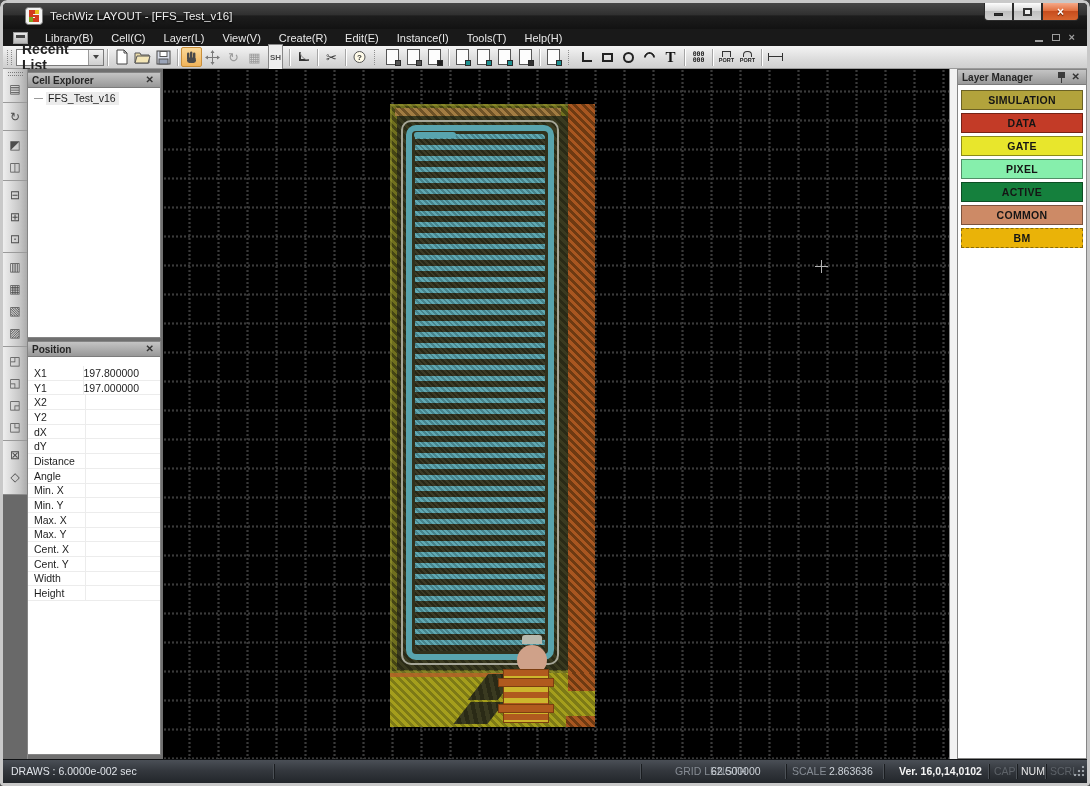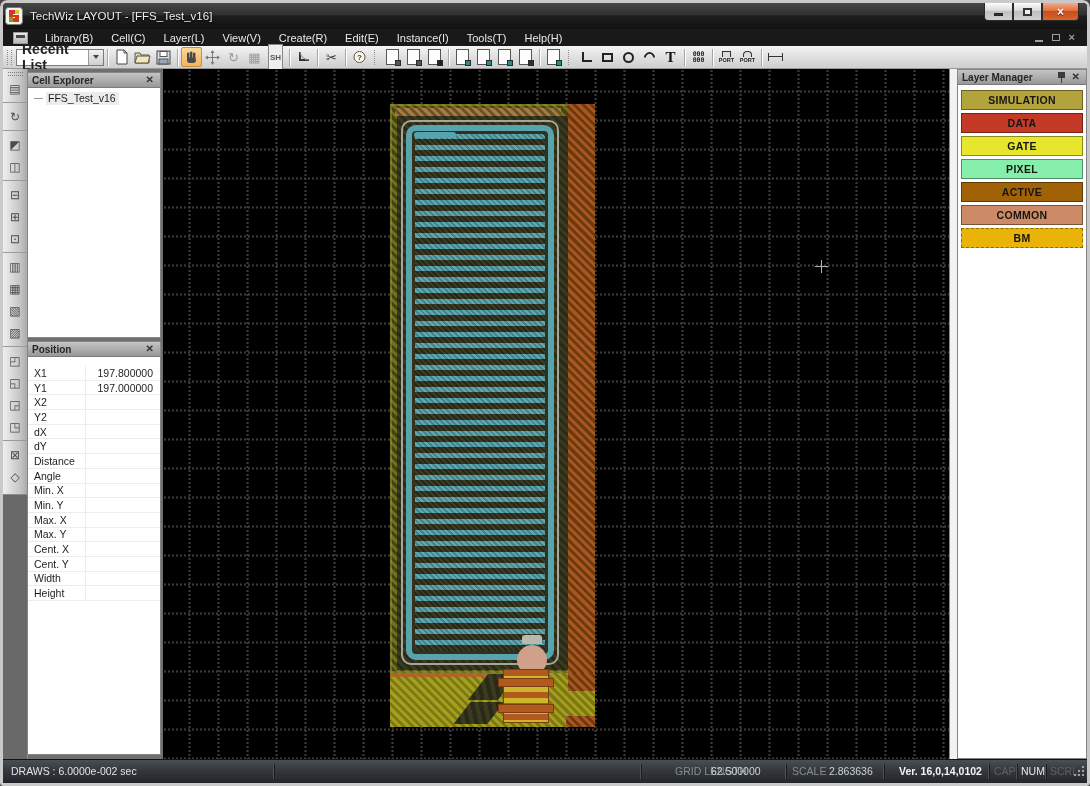--- a/index.html
+++ b/index.html
@@ -7,21 +7,21 @@
   body{width:1090px;height:786px;position:relative;font-family:"Liberation Sans",sans-serif;-webkit-font-smoothing:antialiased;}
 
   
   .window{position:absolute;inset:0;border:3px solid #c9c9c9;outline:1px solid #4e4e4e;
     border-radius:7px 7px 3px 3px;background:#242424;overflow:hidden;}
   .client{position:absolute;inset:0;}
 
   
   .titlebar{position:absolute;left:0;top:0;width:1084px;height:26px;
     background:linear-gradient(#474747 0%,#303030 45%,#1d1d1d 50%,#121212 100%);
-    display:flex;align-items:center;padding:0 2px;border-radius:4px 4px 0 0;}
+    display:flex;align-items:center;padding:0 22px;border-radius:4px 4px 0 0;}
   .app-icon{width:18px;height:18px;margin-right:7px;flex:0 0 auto;}
   .title-text{color:#ececec;font-size:11.5px;text-shadow:0 1px 2px #000;}
   .win-btns{position:absolute;right:8px;top:0;display:flex;}
   .cap-btn{width:29px;height:18px;border:1px solid #2a2a2a;border-top:none;
     background:linear-gradient(#fdfdfd,#d9d9d9 45%,#bfbfbf 50%,#d2d2d2);
     display:flex;align-items:center;justify-content:center;}
   .cap-btn.first{border-radius:0 0 0 4px;}
   .cap-btn.close{width:37px;border-radius:0 0 4px 0;
     background:linear-gradient(#f5a988,#e2703f 45%,#c74d1d 50%,#d8652f);}
   .glyph-min{width:9px;height:3px;background:#333;border:1px solid #222;margin-top:6px;}
@@ -98,21 +98,21 @@
 
   .cell-explorer{left:24px;top:3px;width:134px;height:266px;}
   .tree-item{display:flex;align-items:center;margin:4px 0 0 6px;font-size:10.5px;color:#1d1d1d;}
   .tree-dash{width:9px;height:1px;background:#9a9a9a;margin-right:3px;}
   .tree-label{background:#ececec;padding:0 3px 1px 2px;}
 
   .position-panel{left:24px;top:272px;width:134px;height:414px;}
   .pos-rows{position:absolute;left:0;top:24px;right:0;}
   .pos-row{display:flex;height:14.7px;border-bottom:1px solid #ececec;font-size:10.5px;color:#1d1d1d;align-items:center;}
   .pos-label{width:58px;padding-left:6px;border-right:1px solid #ececec;align-self:stretch;display:flex;align-items:center;}
-  .pos-value{flex:1;text-align:right;padding-right:7px;}
+  .pos-value{flex:1;text-align:right;padding-right:21px;}
 
   
   .canvas{position:absolute;left:160px;top:0;width:786px;height:690px;background:#000;overflow:hidden;}
   .canvas .grid{position:absolute;inset:0;
     background-image:
       radial-gradient(circle,#3a3a3a 1px,transparent 1.3px),
       radial-gradient(circle,#3a3a3a 1px,transparent 1.3px);
     background-size:29px 4px,4px 29px;background-position:12px 8px,12px 8px;}
   .cell-shape{position:absolute;left:227px;top:35px;width:205px;height:623px;}
   .cell-shape>div{position:absolute;}
@@ -621,21 +621,21 @@
           </div>
 
           <div class="layer-btn" style="background-color: rgb(232, 230, 44);">
             <span>GATE</span>
           </div>
 
           <div class="layer-btn" style="background-color: #86efac;">
             <span>PIXEL</span>
           </div>
 
-          <div class="layer-btn" style="background-color: #a16207;">
+          <div class="layer-btn" style="background-color: #15803d;">
             <span>ACTIVE</span>
           </div>
 
           <div class="layer-btn" style="background-color: rgb(205, 138, 102);">
             <span>COMMON</span>
           </div>
 
           <div class="layer-btn selected" style="background-color: #eab308;">
             <span>BM</span>
           </div>

